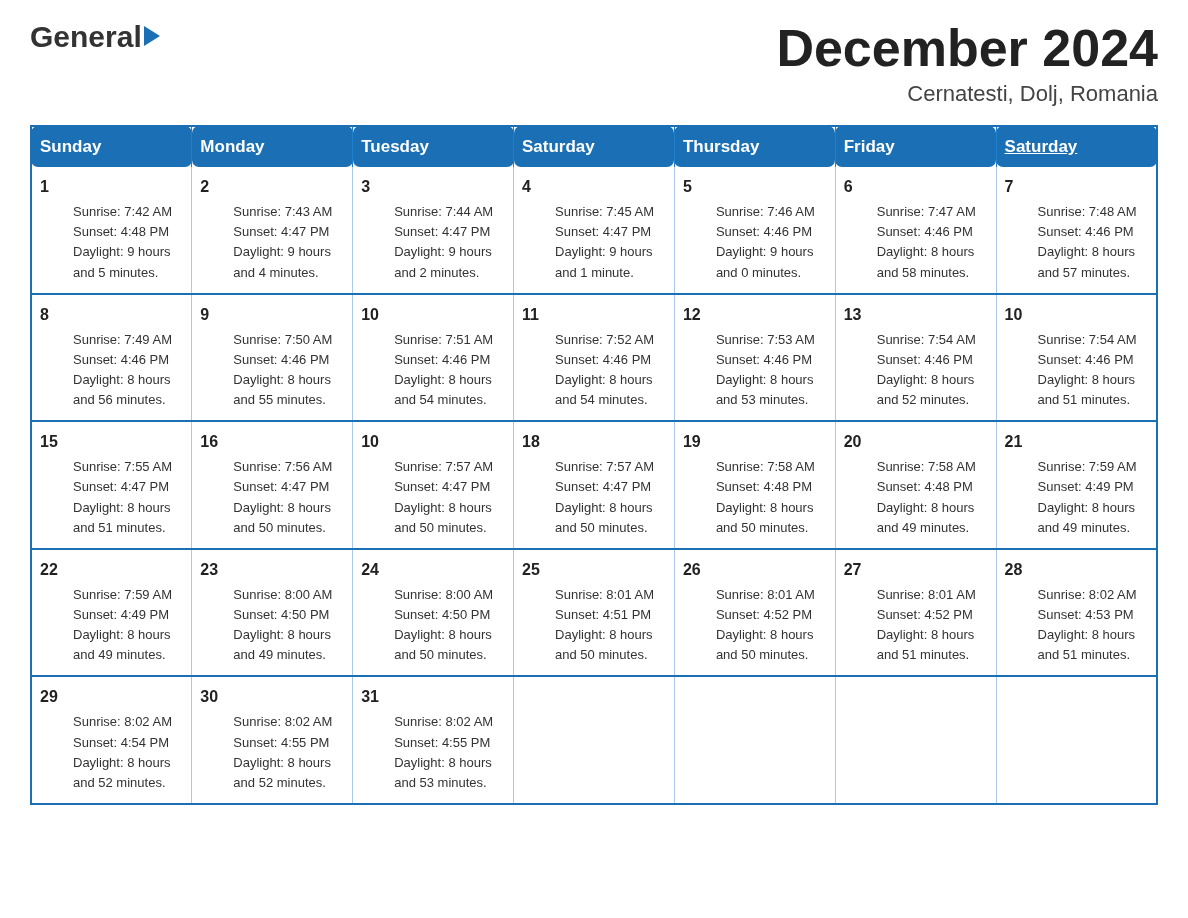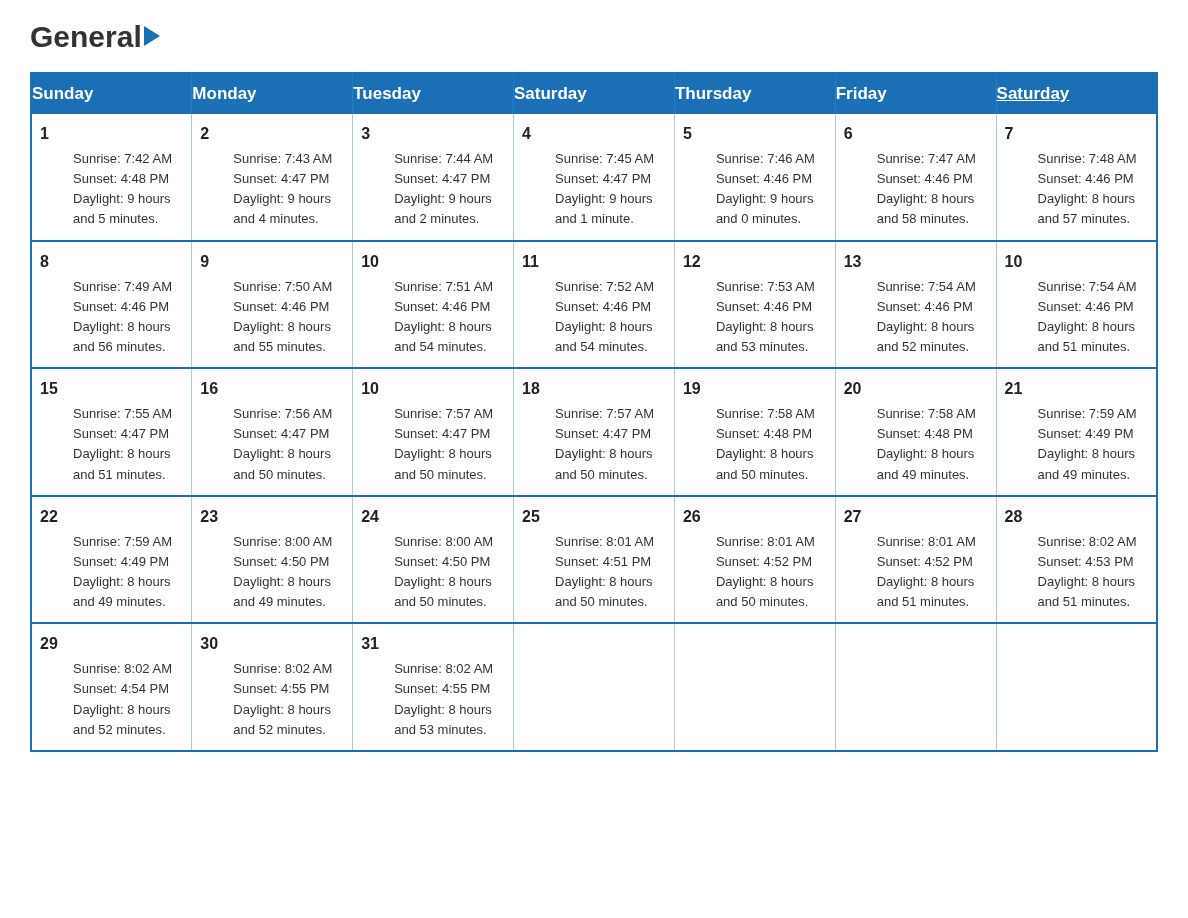--- a/index.html
+++ b/index.html
@@ -34,23 +34,24 @@
     .calendar {
       width: 100%;
       border-collapse: collapse;
       border: 2px solid #1a6fb5;
     }
     .calendar thead tr th {
       background-color: #1a6fb5;
       color: #fff;
       font-size: 17px;
       font-weight: bold;
-      padding: 10px 0;
+      padding: 10px 8px;
       text-align: left;
       border-right: 1px solid #1e80cc;
+      border-radius: 7px;
     }
     .calendar thead tr th:last-child {
       border-right: none;
       text-decoration: underline;
     }
     .calendar tbody tr td {
       vertical-align: top;
       padding: 8px 8px 10px 8px;
       border-right: 1px solid #aac8e8;
       border-bottom: 2px solid #1a6fb5;
@@ -119,20 +120,22 @@
 <body>
 
 <div class="header">
   <div class="logo-wrapper">
     <div class="logo-line1">
       <span class="logo-text-general">General</span>
       <span class="logo-triangle"></span>
     </div>
   </div>
   <div class="title-block">
+    <div class="month-title">December 2024</div>
+    <div class="location">Cernatesti, Dolj, Romania</div>
   </div>
 </div>
 
 <table class="calendar">
   <thead>
     <tr>
     <th>Sunday</th>
         <th>Monday</th>
         <th>Tuesday</th>
         <th>Saturday</th>

